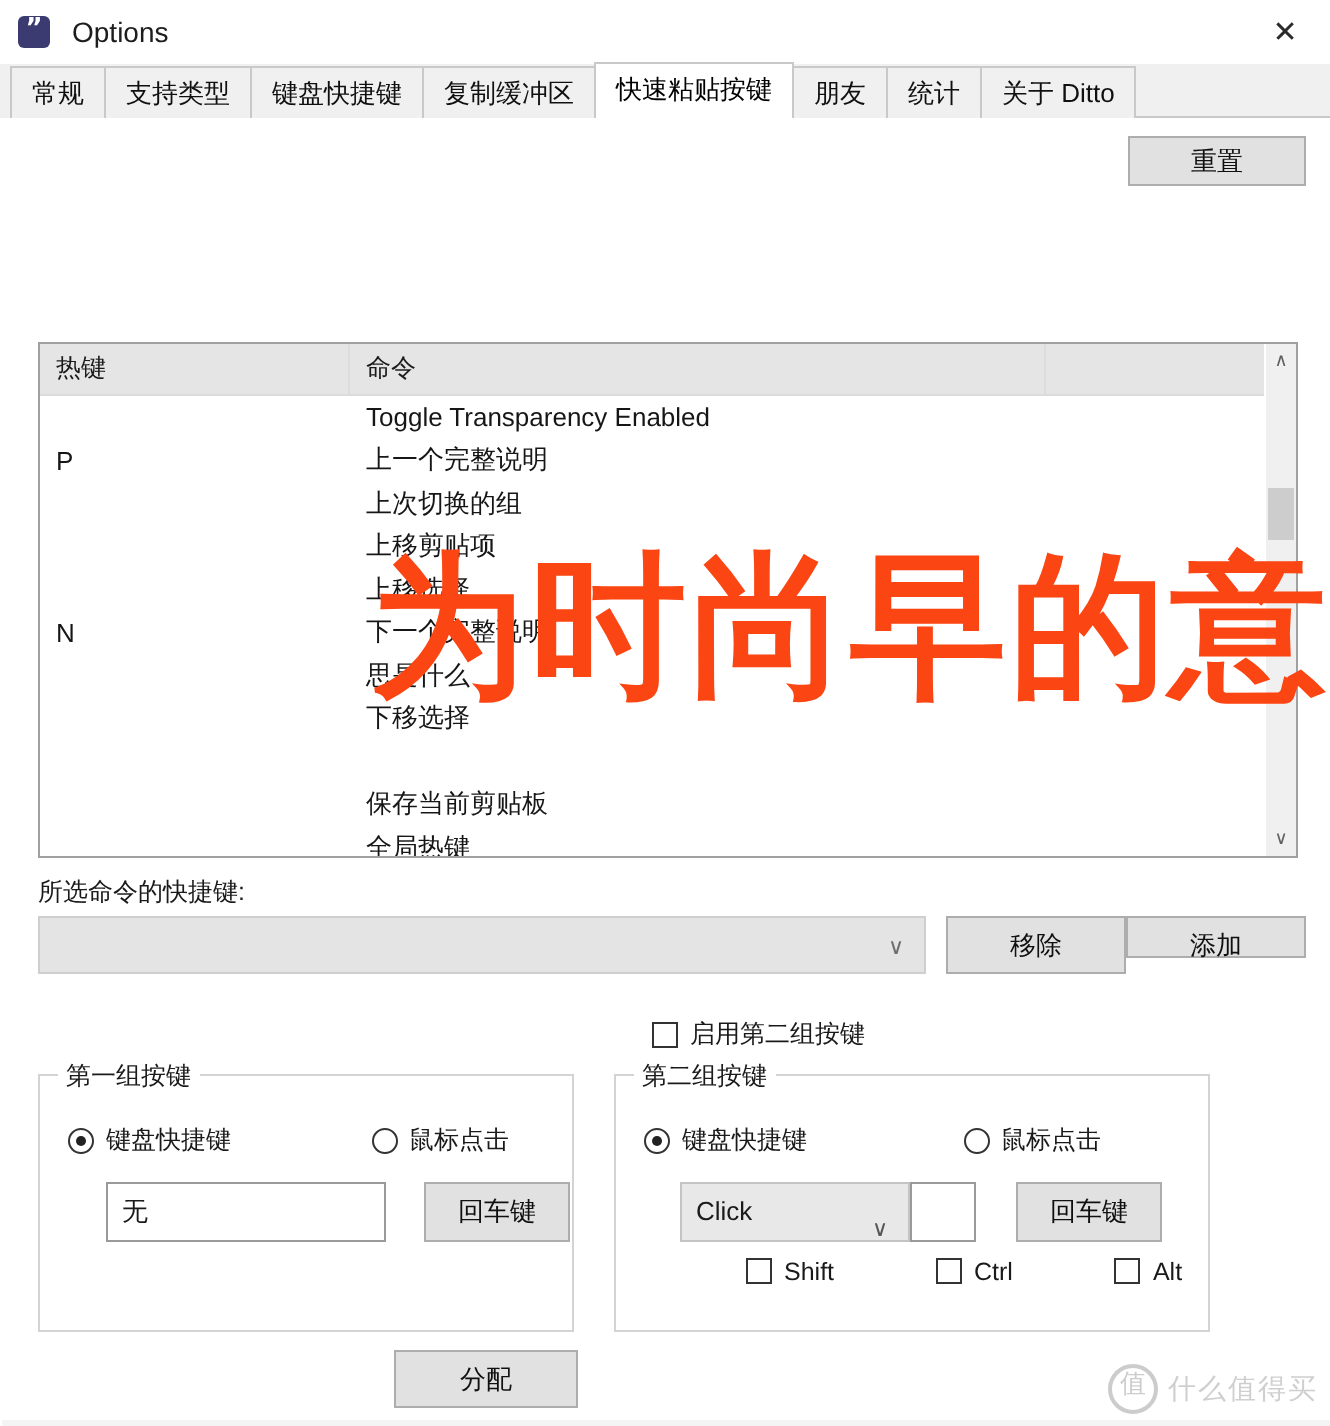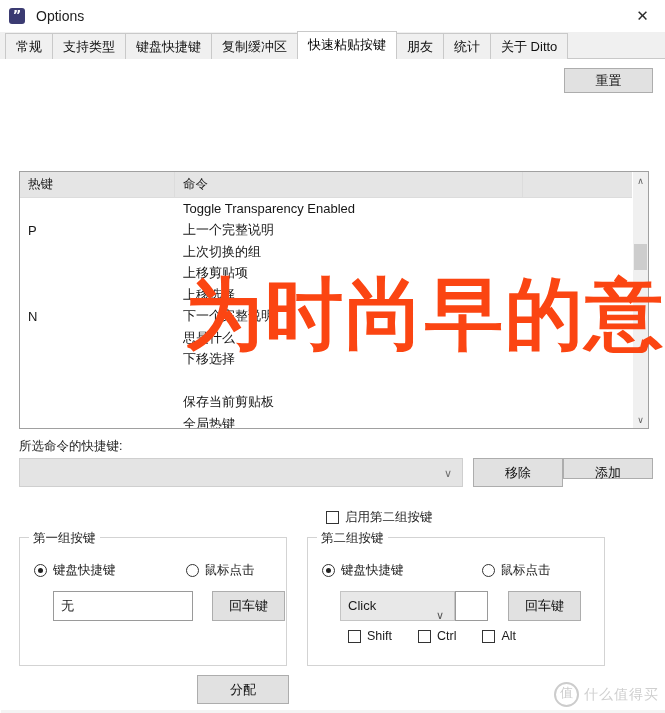--- a/index.html
+++ b/index.html
@@ -374,21 +374,21 @@
 
   .modrow {
     position: absolute;
     left: 40px;
     top: 91px;
     display: flex;
     align-items: center;
     font-size: 12.5px;
     color: #1a1a1a;
   }
-  .modrow .mod { display: flex; align-items: center; margin-right: 26px; }
+  .modrow .mod { display: flex; align-items: flex-start; margin-right: 26px; margin-left: 25px; }
 
   
   .btn-assign {
     position: absolute; left: 196px; top: 616px;
     width: 92px; height: 29px; line-height: 27px;
   }
 
   
   .overlay {
     position: absolute;

